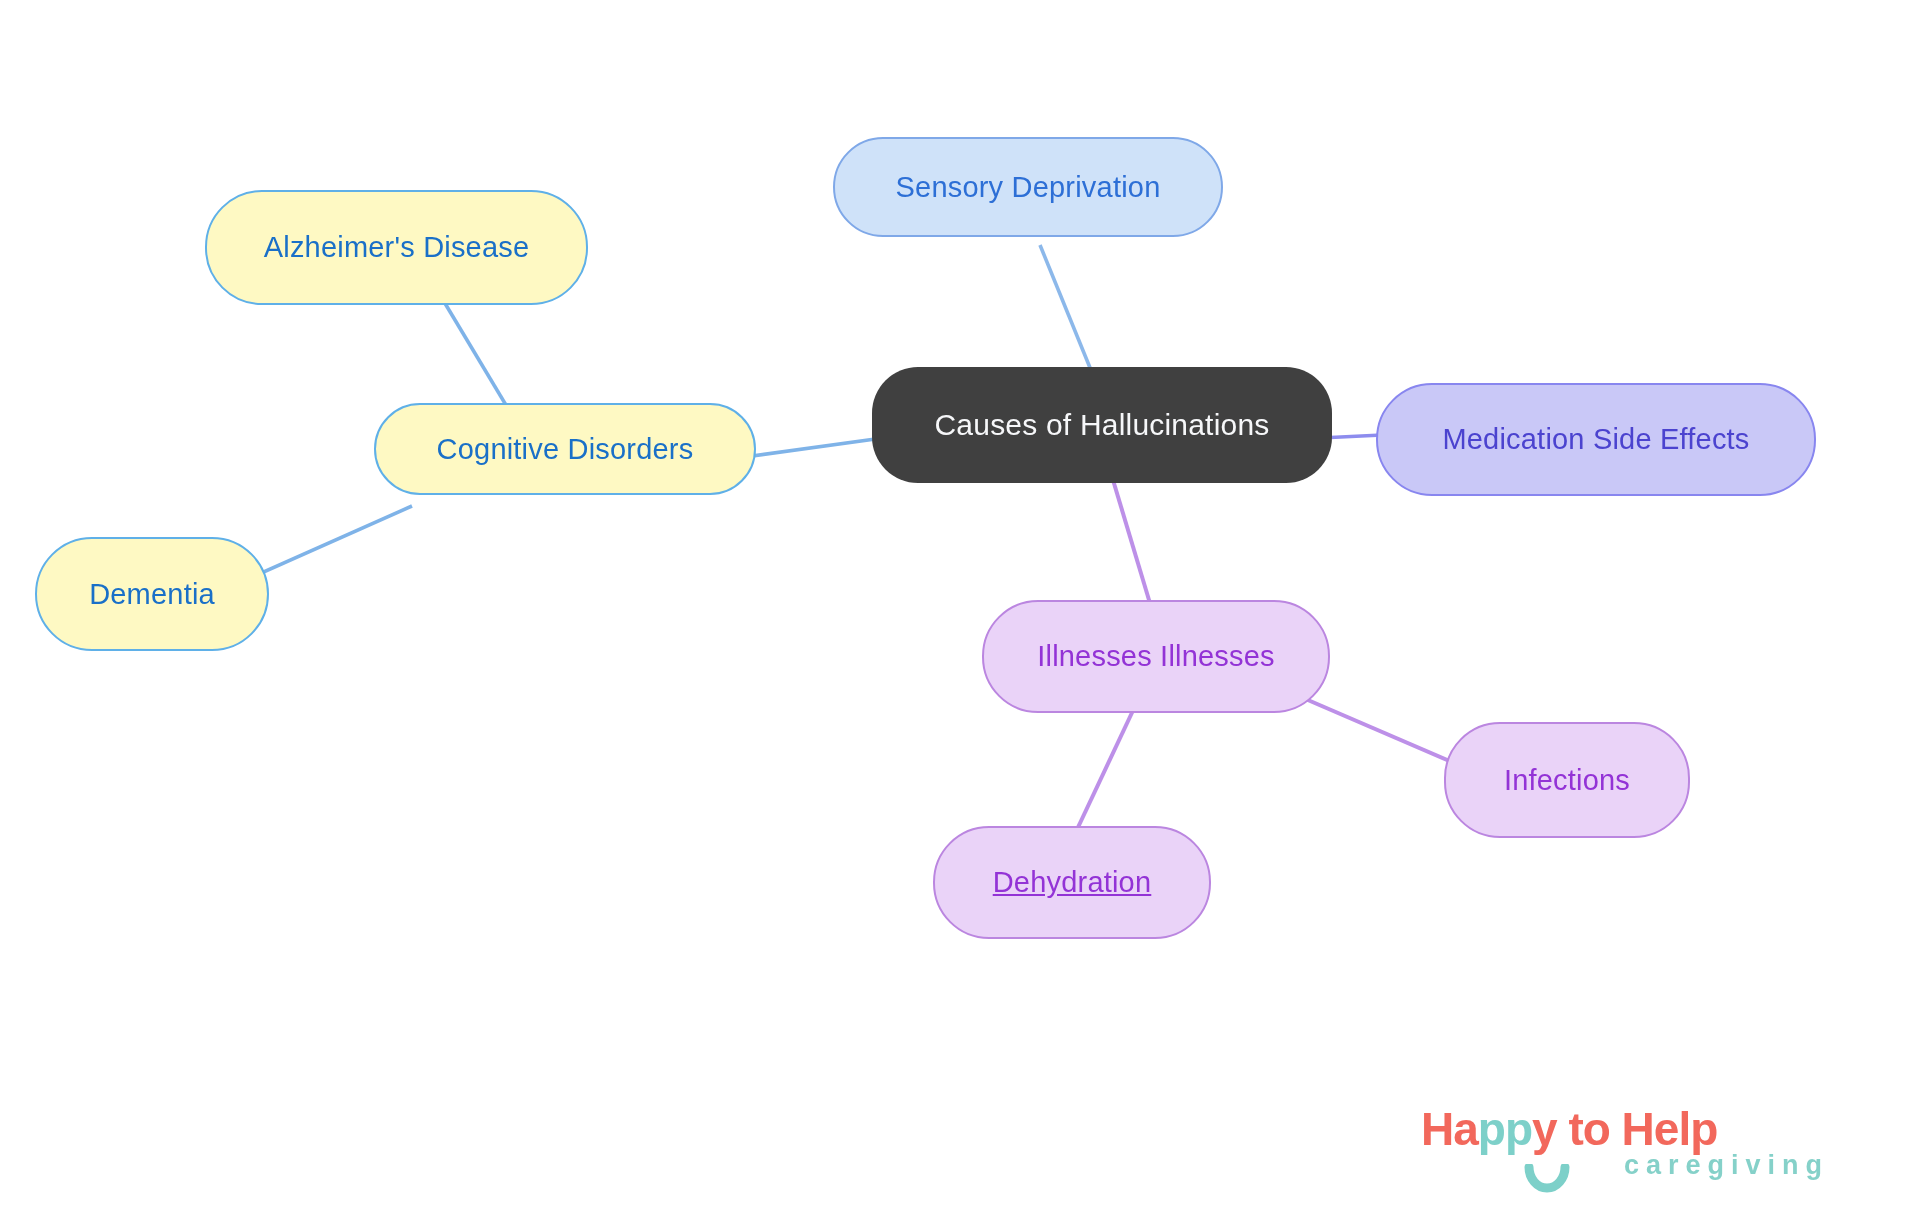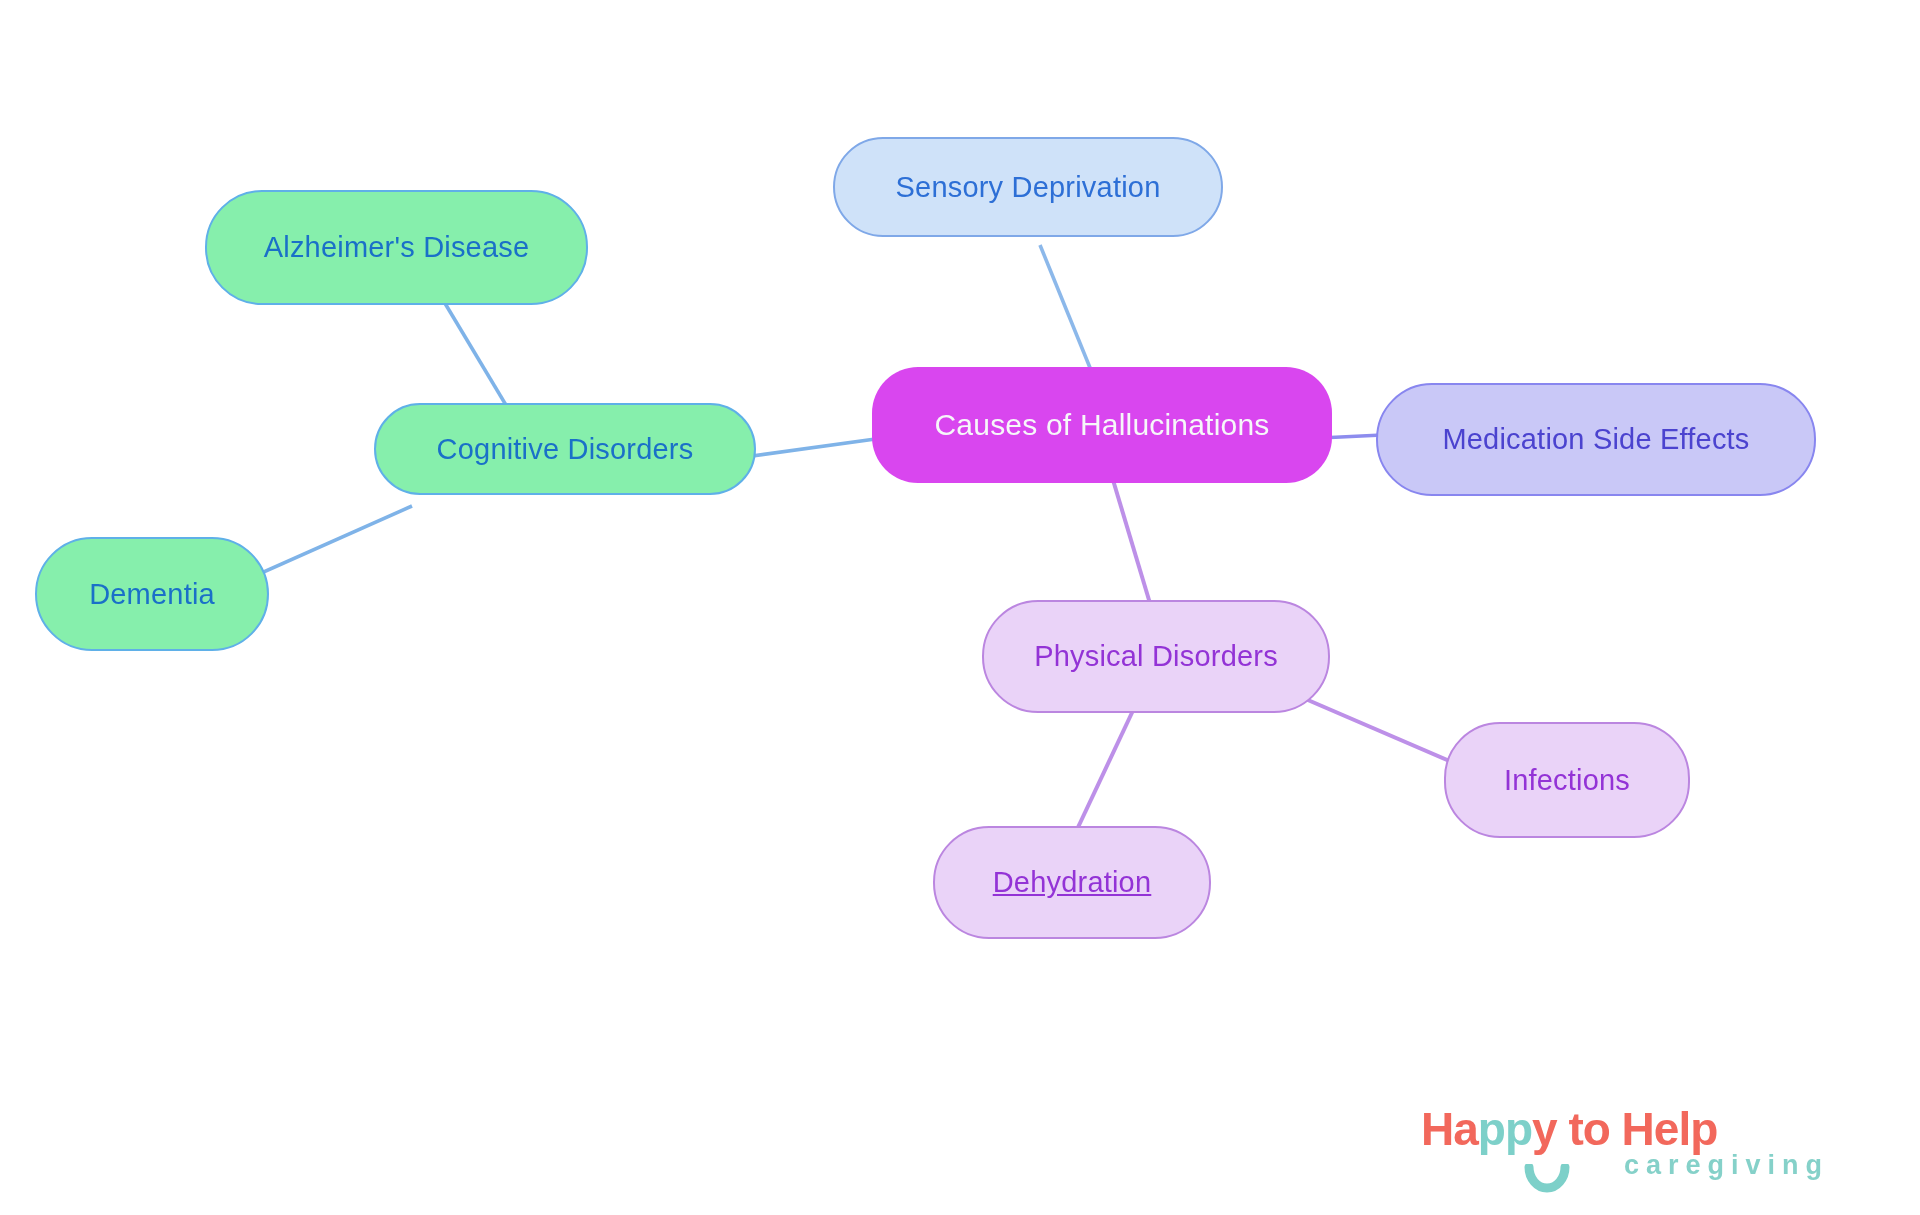--- a/index.html
+++ b/index.html
@@ -29,30 +29,30 @@
     justify-content: center;
     text-align: center;
     font-size: 29px;
     letter-spacing: 0.2px;
     white-space: nowrap;
   }
 
   
   .node.central {
     left: 872px; top: 367px; width: 460px; height: 116px;
-    background: #d946ef;
+    background: #404040;
     color: #F6F7F9;
     border-radius: 46px;
     font-size: 30px;
     font-weight: 500;
   }
 
   
   .node.blue {
-    background: #86efac;
+    background: #fef9c3;
     border: 2px solid #5FB0E8;
     color: #1A70C8;
     border-radius: 57px;
   }
   .node.cognitive   { left: 374px;  top: 403px; width: 382px; height: 92px; }
   .node.alzheimers  { left: 205px;  top: 190px; width: 383px; height: 115px; }
   .node.dementia    { left: 35px;   top: 537px; width: 234px; height: 114px; }
 
   
   .node.sensory {
@@ -134,21 +134,21 @@
   <div class="node central">Causes of Hallucinations</div>
 
   <div class="node sensory">Sensory Deprivation</div>
 
   <div class="node blue cognitive">Cognitive Disorders</div>
   <div class="node blue alzheimers">Alzheimer's Disease</div>
   <div class="node blue dementia">Dementia</div>
 
   <div class="node medication">Medication Side Effects</div>
 
-  <div class="node purple physical">Physical Disorders</div>
+  <div class="node purple physical">Illnesses Illnesses</div>
   <div class="node purple infections">Infections</div>
   <div class="node purple dehydration">Dehydration</div>
 
   <div class="logo">
     <div class="logo-wordmark"><span class="coral">Ha</span><span class="teal">pp</span><span class="coral">y to Help</span></div>
     <svg class="logo-smile" viewBox="0 0 46 32">
       <path d="M 5 3 A 18 21 0 0 0 41 3" fill="none" stroke="#7DD0C9" stroke-width="9" stroke-linecap="round"></path>
     </svg>
     <div class="logo-tagline">caregiving</div>
   </div>

